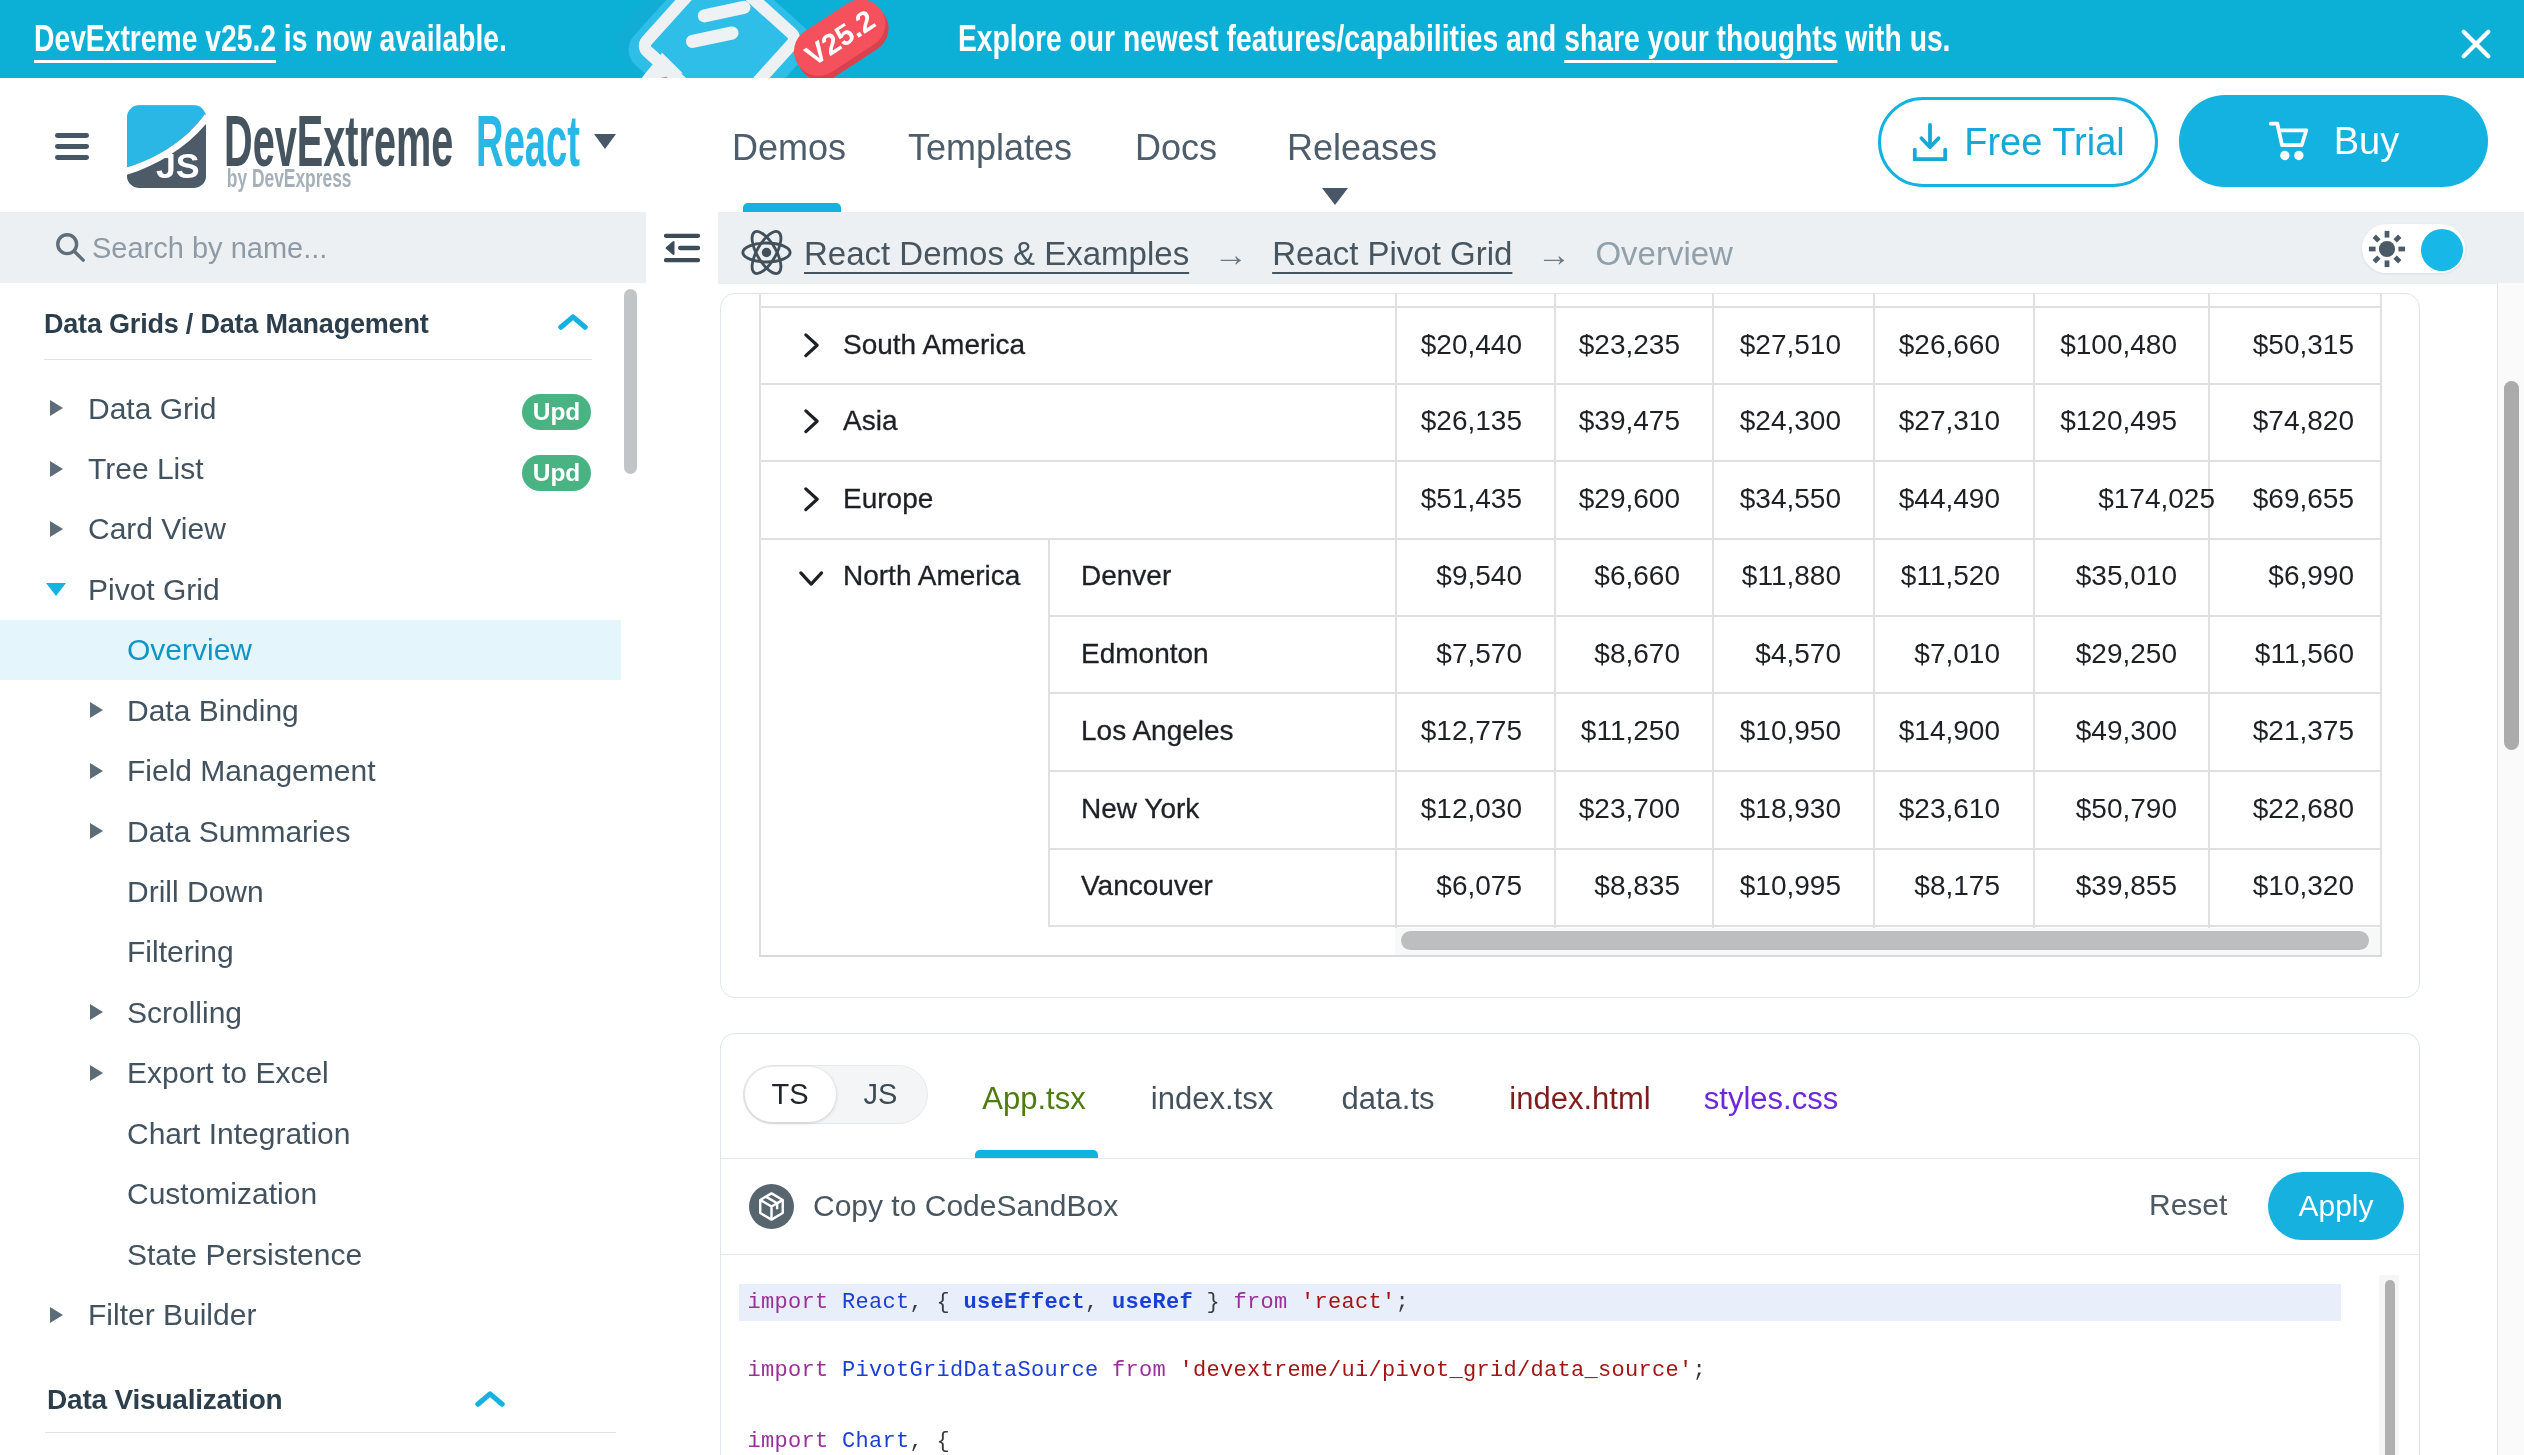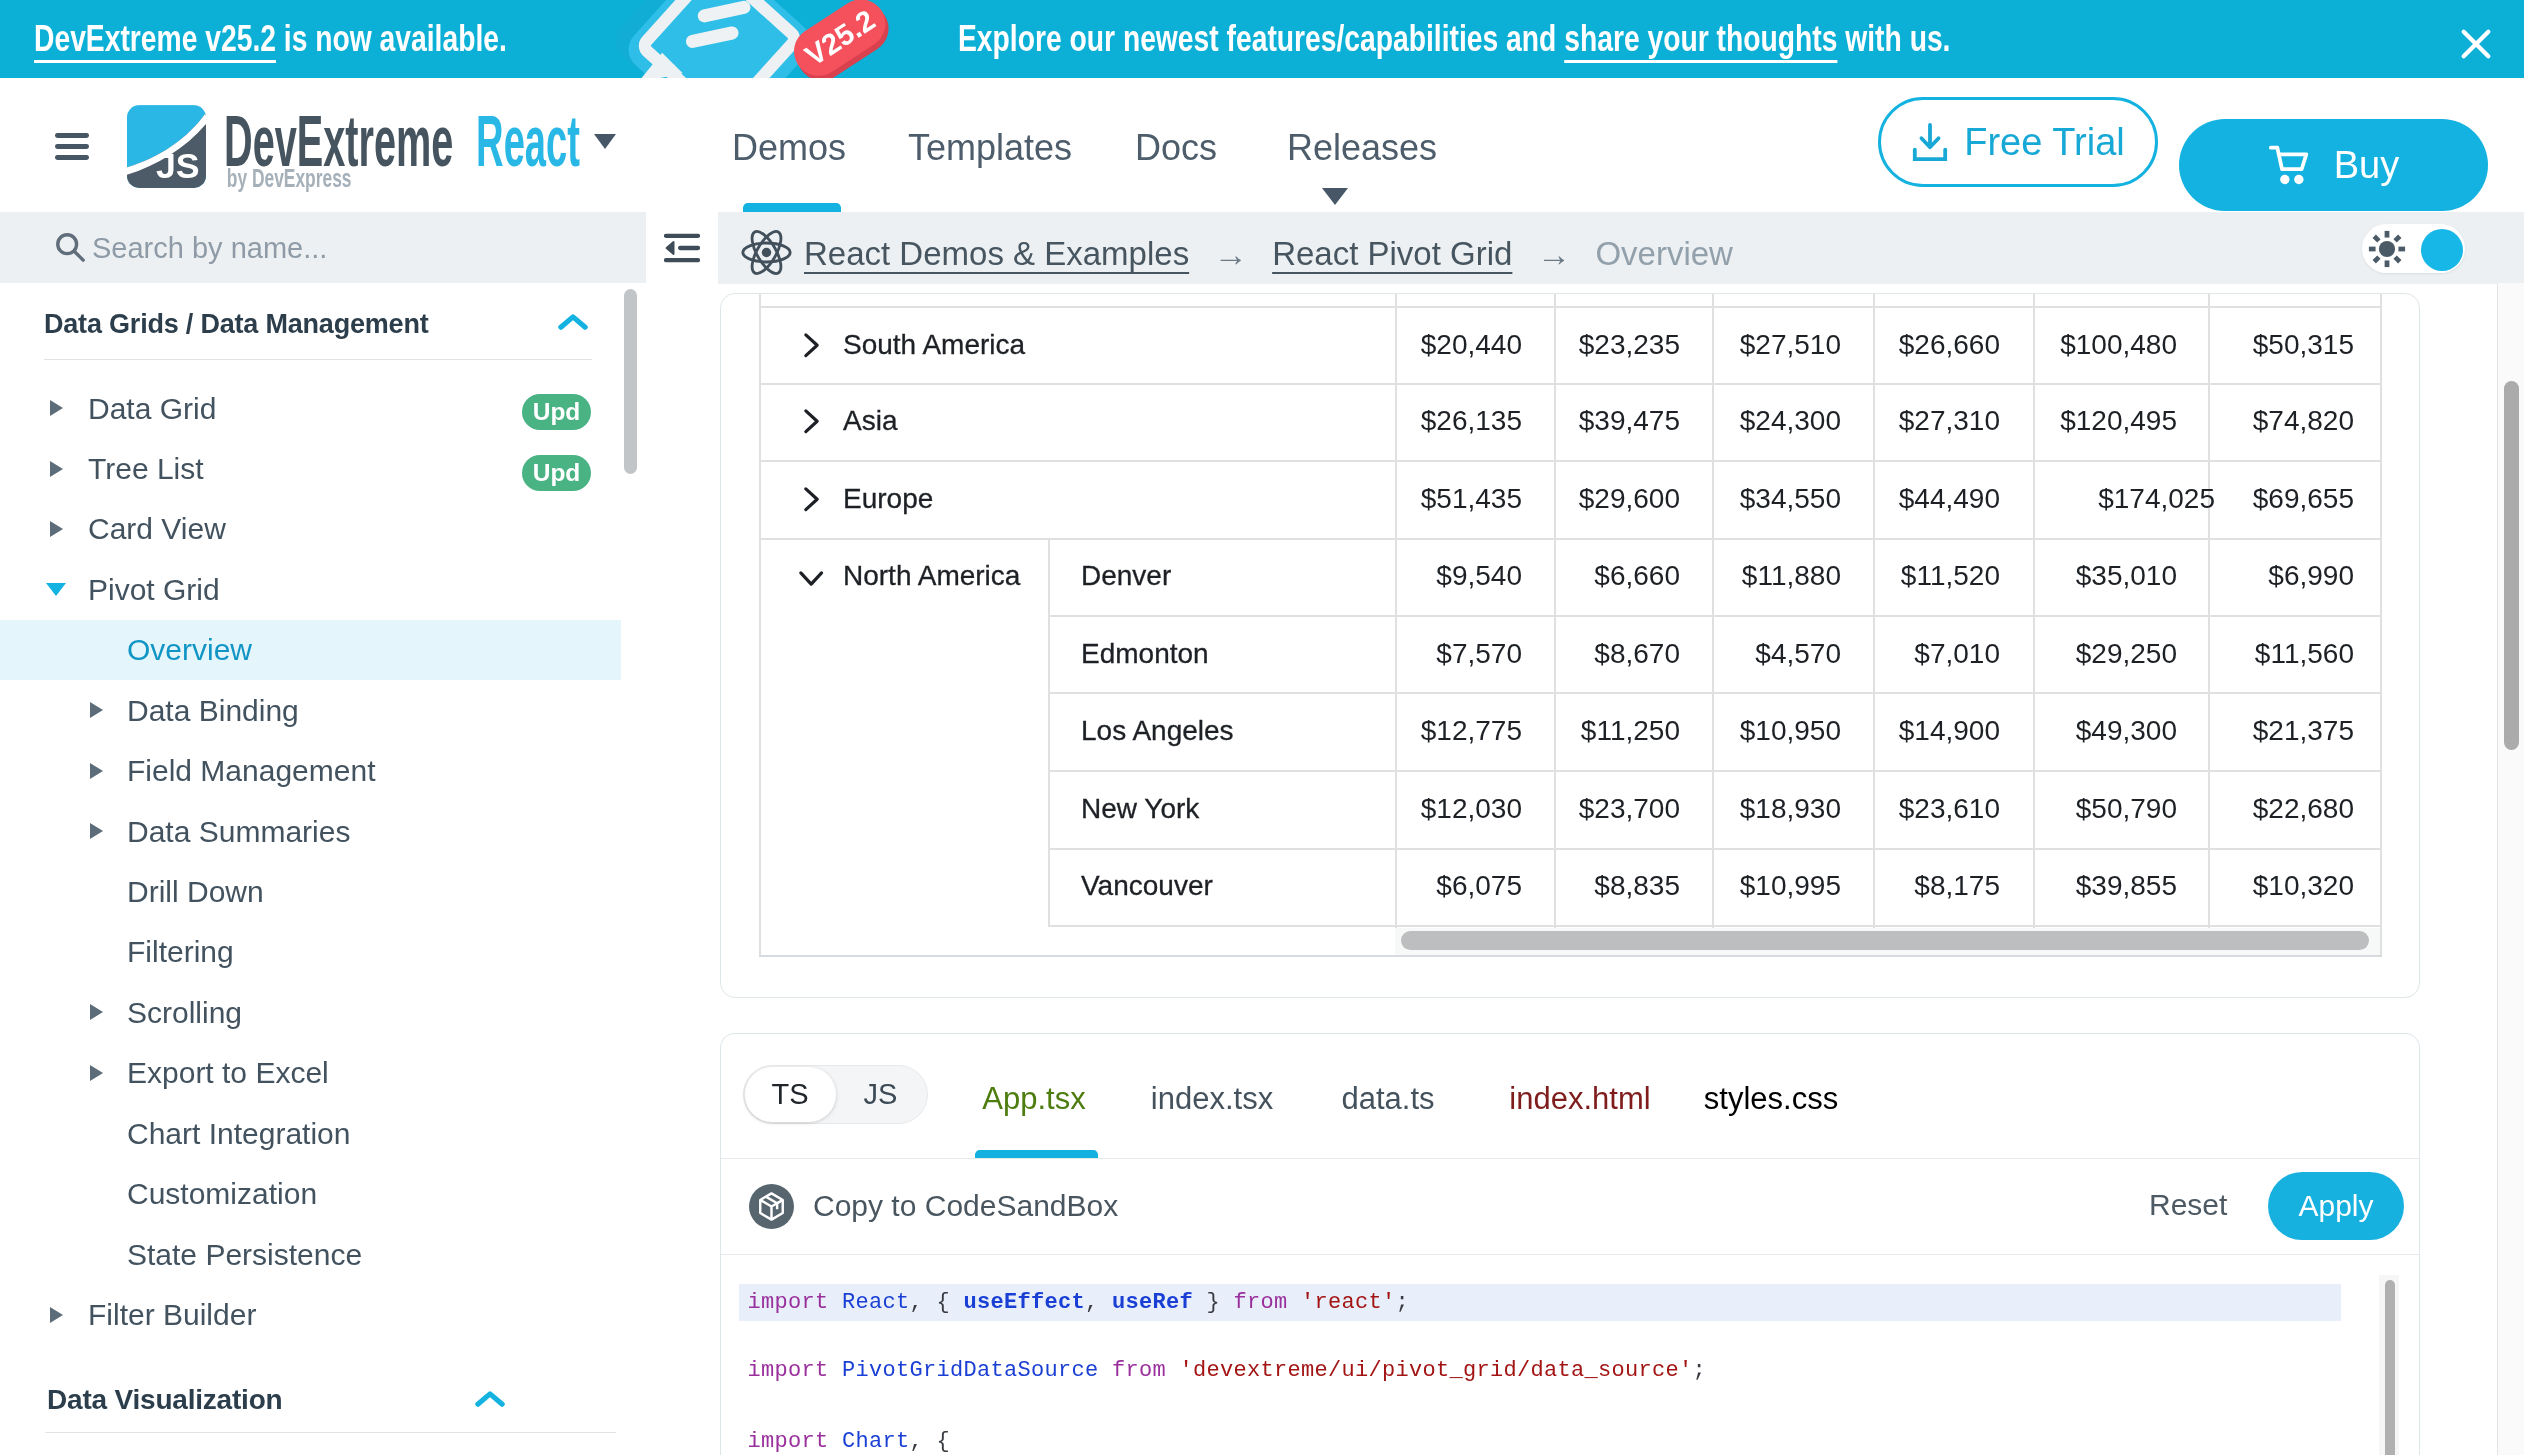--- a/index.html
+++ b/index.html
@@ -75,21 +75,21 @@
 <div class="a ct" style="left:1878px;top:19px;width:280px;height:90px;border:3.8px solid #14b2e0;border-radius:45px;box-sizing:border-box;">
 <svg width="38" height="42" viewBox="0 0 40 44" style="margin-right:15px;">
           <g stroke="#17a8d6" stroke-width="4" fill="none">
             <path d="M20 4 L20 26" stroke-linecap="round"></path>
             <path d="M11 18 L20 27.5 L29 18" fill="none" stroke-linecap="round" stroke-linejoin="round"></path>
             <path d="M4 30 L4 40 L36 40 L36 30" stroke-linecap="round"></path>
           </g>
         </svg>
 <span style="font-size:38px;color:#17a8d6;">Free Trial</span>
       </div>
-<div class="a ct" style="left:2179px;top:17px;width:309px;height:92px;background:#14b2e0;border-radius:46px;margin-top:24px;">
+<div class="a ct" style="left:2179px;top:17px;width:309px;height:92px;background:#14b2e0;border-radius:46px;">
 <svg width="43" height="43" viewBox="0 0 46 46" style="margin-right:23px;">
           <g fill="none" stroke="#fff" stroke-width="4" stroke-linejoin="round" stroke-linecap="round">
             <path d="M3 4 L10 4 L15 27 L36 27 L41 11 L13 11"></path>
           </g>
           <g fill="#fff">
             <circle cx="18" cy="38" r="5"></circle>
             <circle cx="33" cy="38" r="5"></circle>
           </g>
         </svg>
 <span style="font-size:38px;color:#fff;">Buy</span>
@@ -278,21 +278,21 @@
 </div>
 <div class="a" style="left:720px;top:1033px;width:1700px;height:444px;background:#fff;border:1.9px solid #dfe6ea;border-radius:15px 15px 0 0;border-bottom:none;box-sizing:border-box;overflow:hidden;">
 <div class="a" style="left:22px;top:31px;width:185px;height:59px;background:#f4f5f6;border:1.9px solid #e7e8ea;border-radius:30px;box-sizing:border-box;"></div>
 <div class="a" style="left:23.6px;top:33px;width:91px;height:55px;background:#fff;border-radius:27px;box-shadow:0 0.9px 3.8px rgba(0,0,0,.18);"></div>
 <div class="a ct" style="left:23.6px;top:33px;width:91px;height:55px;font-size:29px;color:#20262b;">TS</div>
 <div class="a ct" style="left:114px;top:33px;width:91px;height:55px;font-size:29px;color:#3c4a55;">JS</div>
 <div class="tab" style="left:313px;top:47px;transform:translateX(-50%);color:#4d7c0f;">App.tsx</div>
 <div class="tab" style="left:491px;top:47px;transform:translateX(-50%);color:#44525e;">index.tsx</div>
 <div class="tab" style="left:667px;top:47px;transform:translateX(-50%);color:#44525e;">data.ts</div>
 <div class="tab" style="left:847px;top:47px;transform:translateX(-50%);color:#7f1d1d;margin-left:12px;">index.html</div>
-<div class="tab" style="left:1050px;top:47px;transform:translateX(-50%);color:#000000;">styles.css</div>
+<div class="tab" style="left:1050px;top:47px;transform:translateX(-50%);color:#6d28d9;">styles.css</div>
 <div class="a" style="left:254px;top:116px;width:123px;height:8.5px;background:#12b1e0;border-radius:4.7px 4.7px 0 0;"></div>
 <div class="a" style="left:0;top:124px;width:1700px;height:0.9px;background:#e7eaec;"></div>
 <svg class="a" style="left:28px;top:150px;" width="45" height="45" viewBox="0 0 48 48">
         <circle cx="24" cy="24" r="24" fill="#57656f"></circle>
         <g stroke="#fff" stroke-width="2.6" fill="none" stroke-linejoin="round">
           <path d="M24 10 L36 17 L36 31 L24 38 L12 31 L12 17 Z"></path>
           <path d="M12 17 L24 24 L36 17 M24 24 L24 38"></path>
           <path d="M18 13.5 L30 20.5 L30 27 M30 20.5 L36 17"></path>
         </g>
       </svg>

